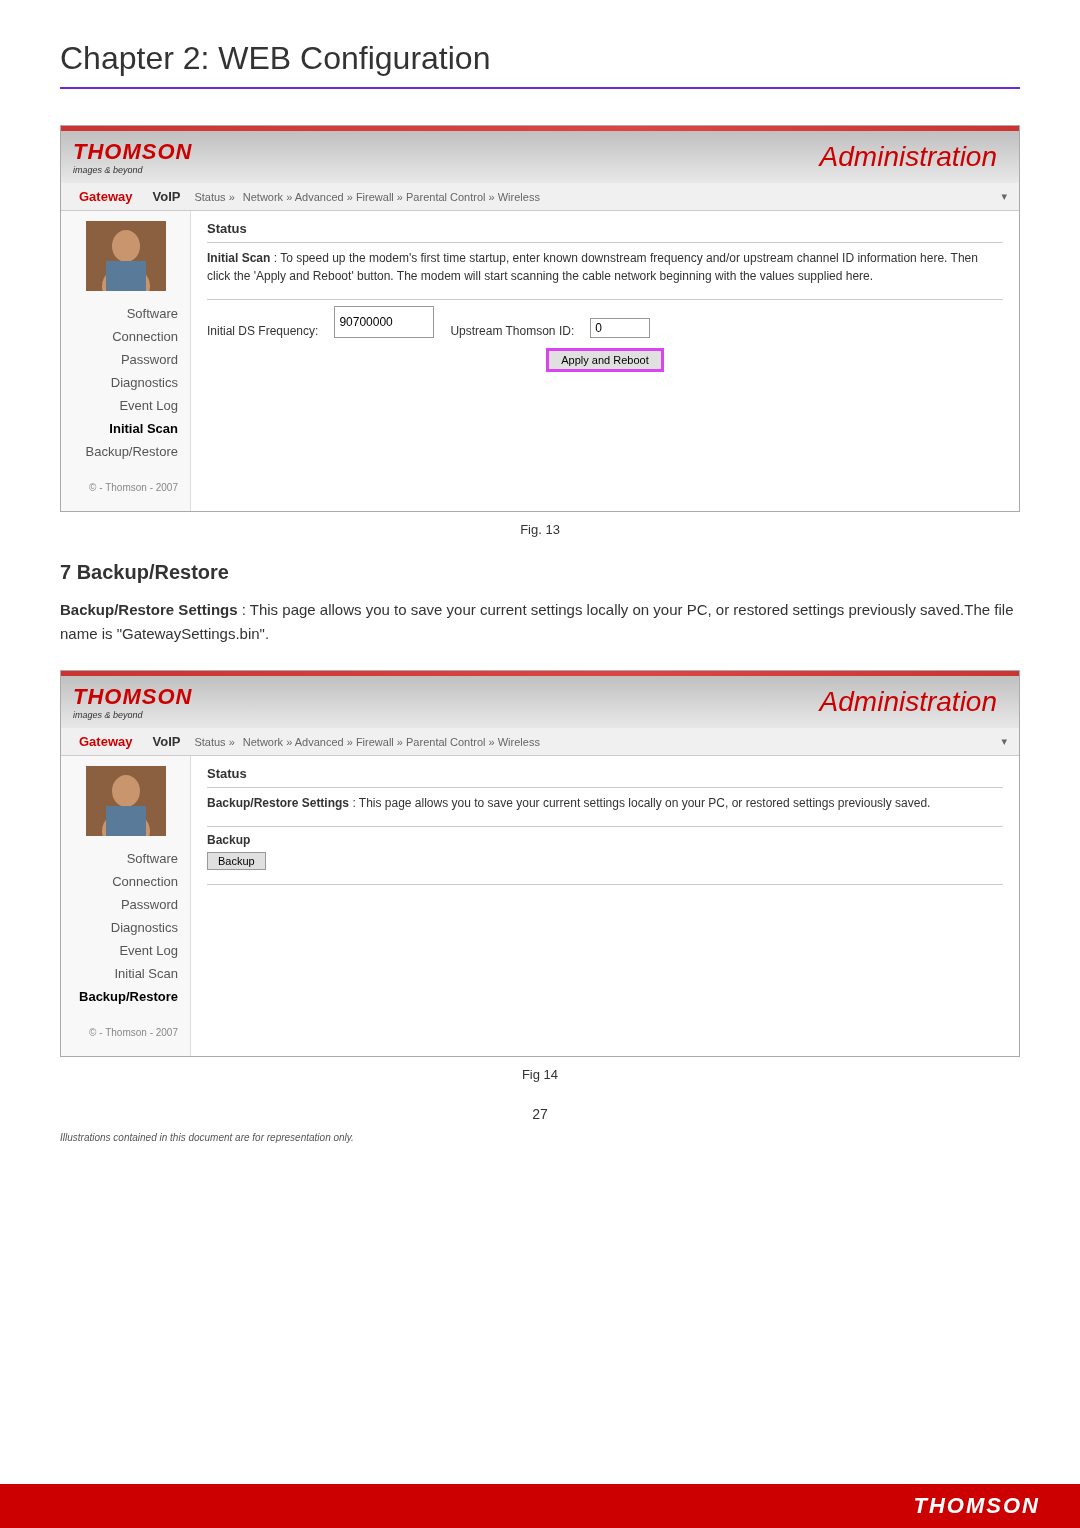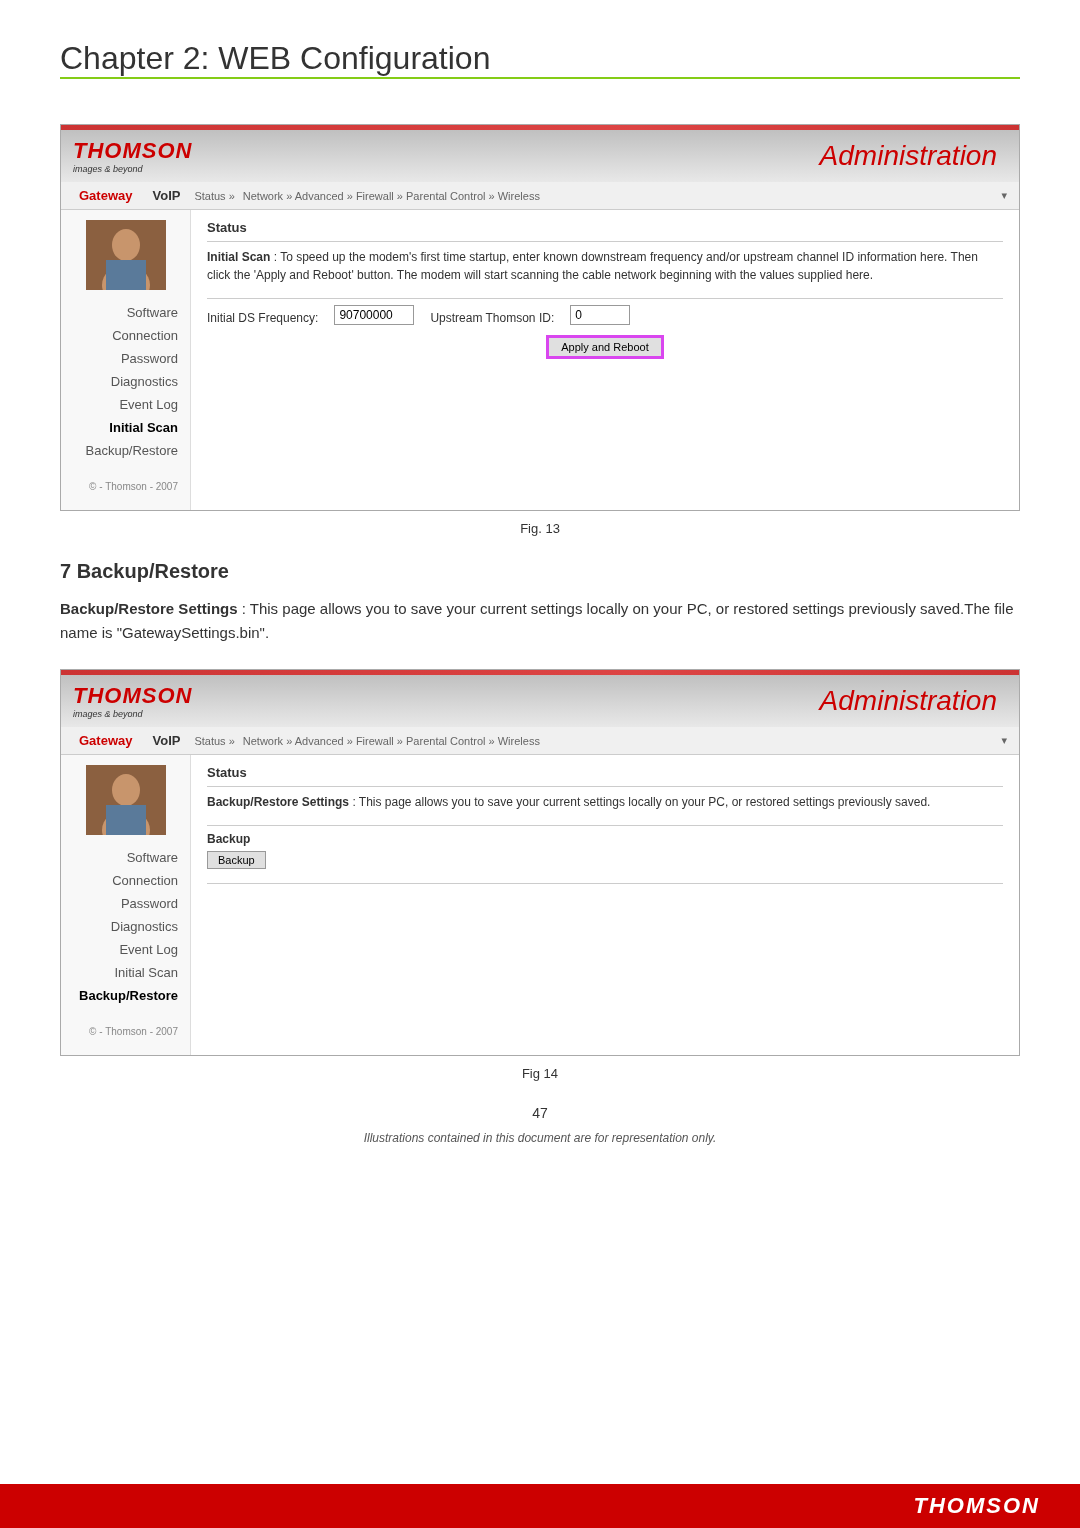--- a/index.html
+++ b/index.html
@@ -11,22 +11,23 @@
       position: relative;
       padding: 40px 60px 0 60px;
       color: #333;
     }
 
     
     .chapter-title {
       font-size: 32px;
       font-weight: normal;
       color: #333;
-      margin-bottom: 45px;
-      border-bottom: 2px solid #84cc16;
+      margin-bottom: 36px;
+      border-bottom: 2px solid #6d28d9;
+      padding-bottom: 10px;
     }
 
     
     .browser-frame {
       border: 1px solid #aaa;
       width: 100%;
       margin-bottom: 10px;
       background: #fff;
     }
 
@@ -189,23 +190,23 @@
       font-size: 12px;
     }
 
     .form-label {
       font-size: 12px;
       color: #333;
     }
 
     .form-input {
       border: 1px solid #999;
-      padding: 2px 4px;
-      font-size: 12px;
-      width: 80px;
+      padding: 8px 4px;
+      font-size: 12px;
+      width: 100px;
     }
 
     .form-input-small {
       border: 1px solid #999;
       padding: 2px 4px;
       font-size: 12px;
       width: 60px;
     }
 
     .apply-btn {
@@ -304,22 +305,21 @@
 
     
     .page-number {
       text-align: center;
       font-size: 14px;
       color: #333;
       margin: 6px 0;
     }
 
     .illustration-note {
-      text-align: center;
-      font-size: 12px;
+      font-size: 10px;
       font-style: italic;
       color: #555;
       margin: 10px 0 60px 0;
     }
   </style>
 </head>
 <body>
 
 <h1 class="chapter-title">Chapter 2: WEB Configuration</h1>
 
@@ -455,19 +455,19 @@
       </div>
 
       <hr class="divider-line">
 
     </div>
   </div>
 </div>
 
 <div class="fig-caption">Fig 14</div>
 
-<div class="page-number">47</div>
+<div class="page-number">27</div>
 
 <div class="illustration-note">Illustrations contained in this document are for representation only.</div>
 
 <div class="bottom-bar">
   <span class="bottom-thomson">THOMSON</span>
 </div>
 
 </body></html>

